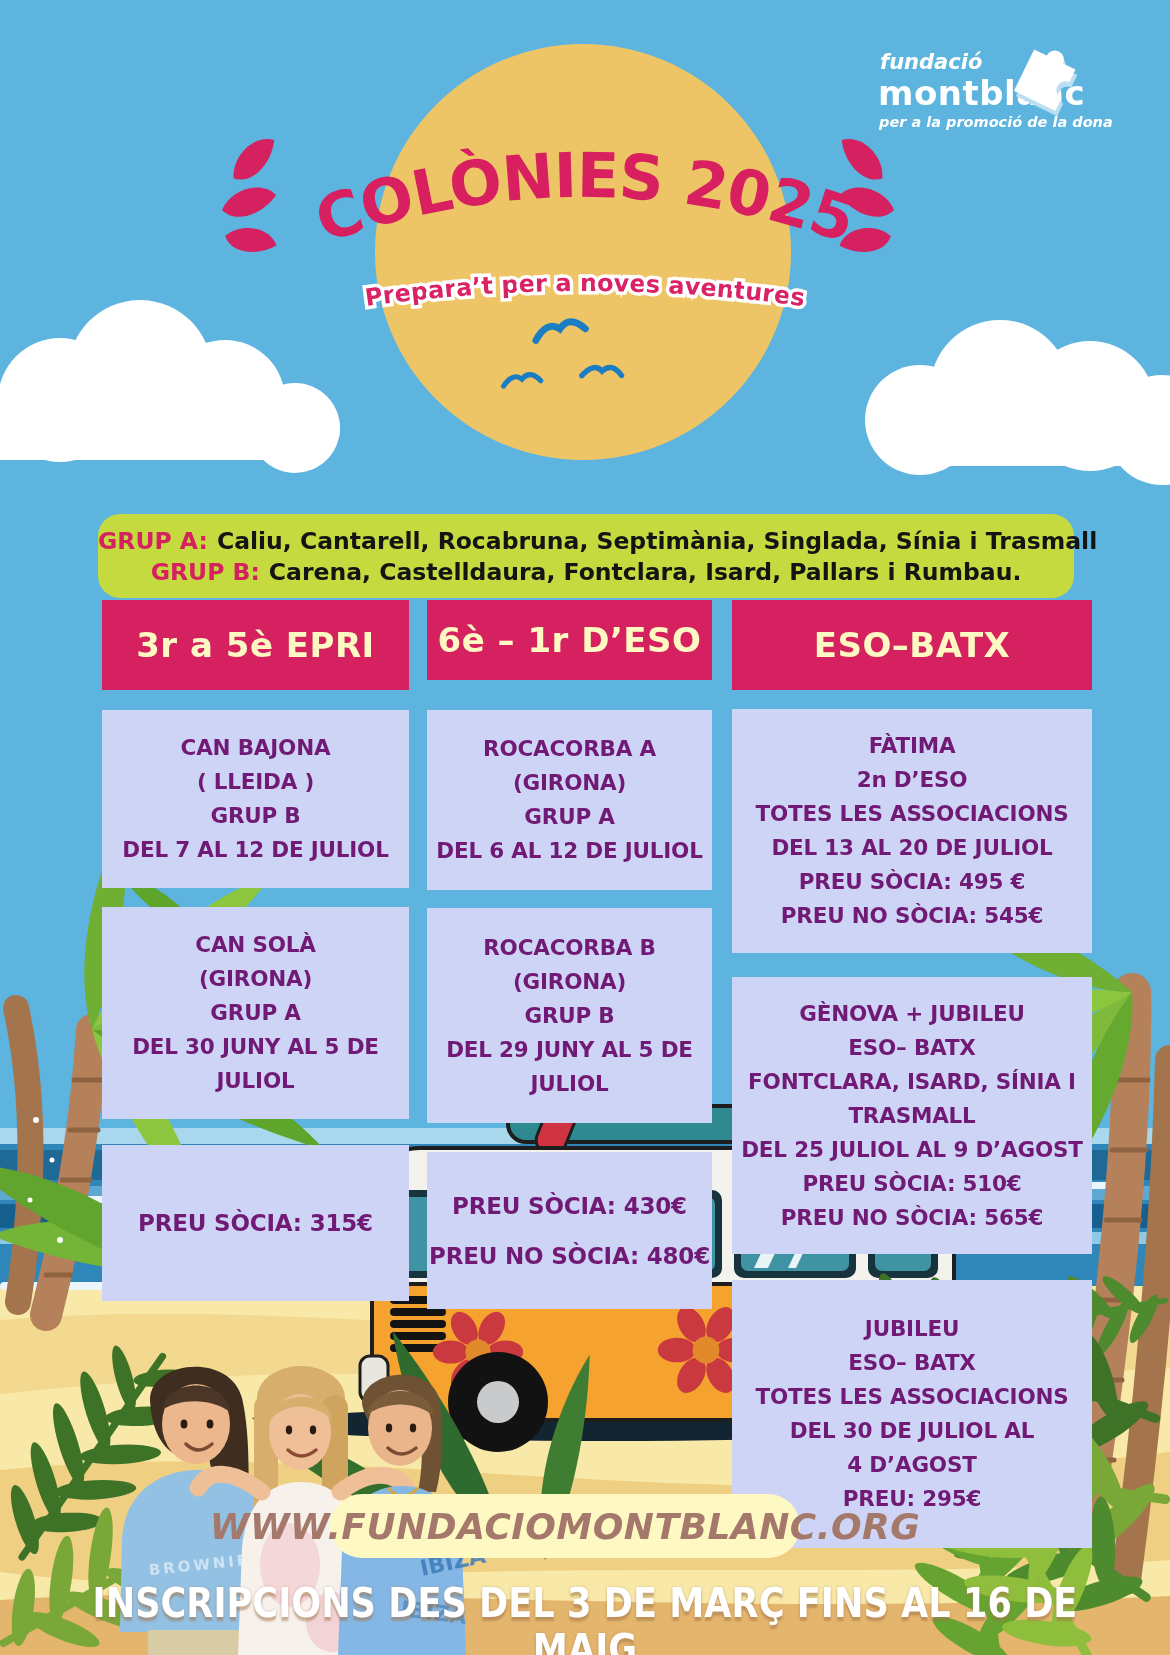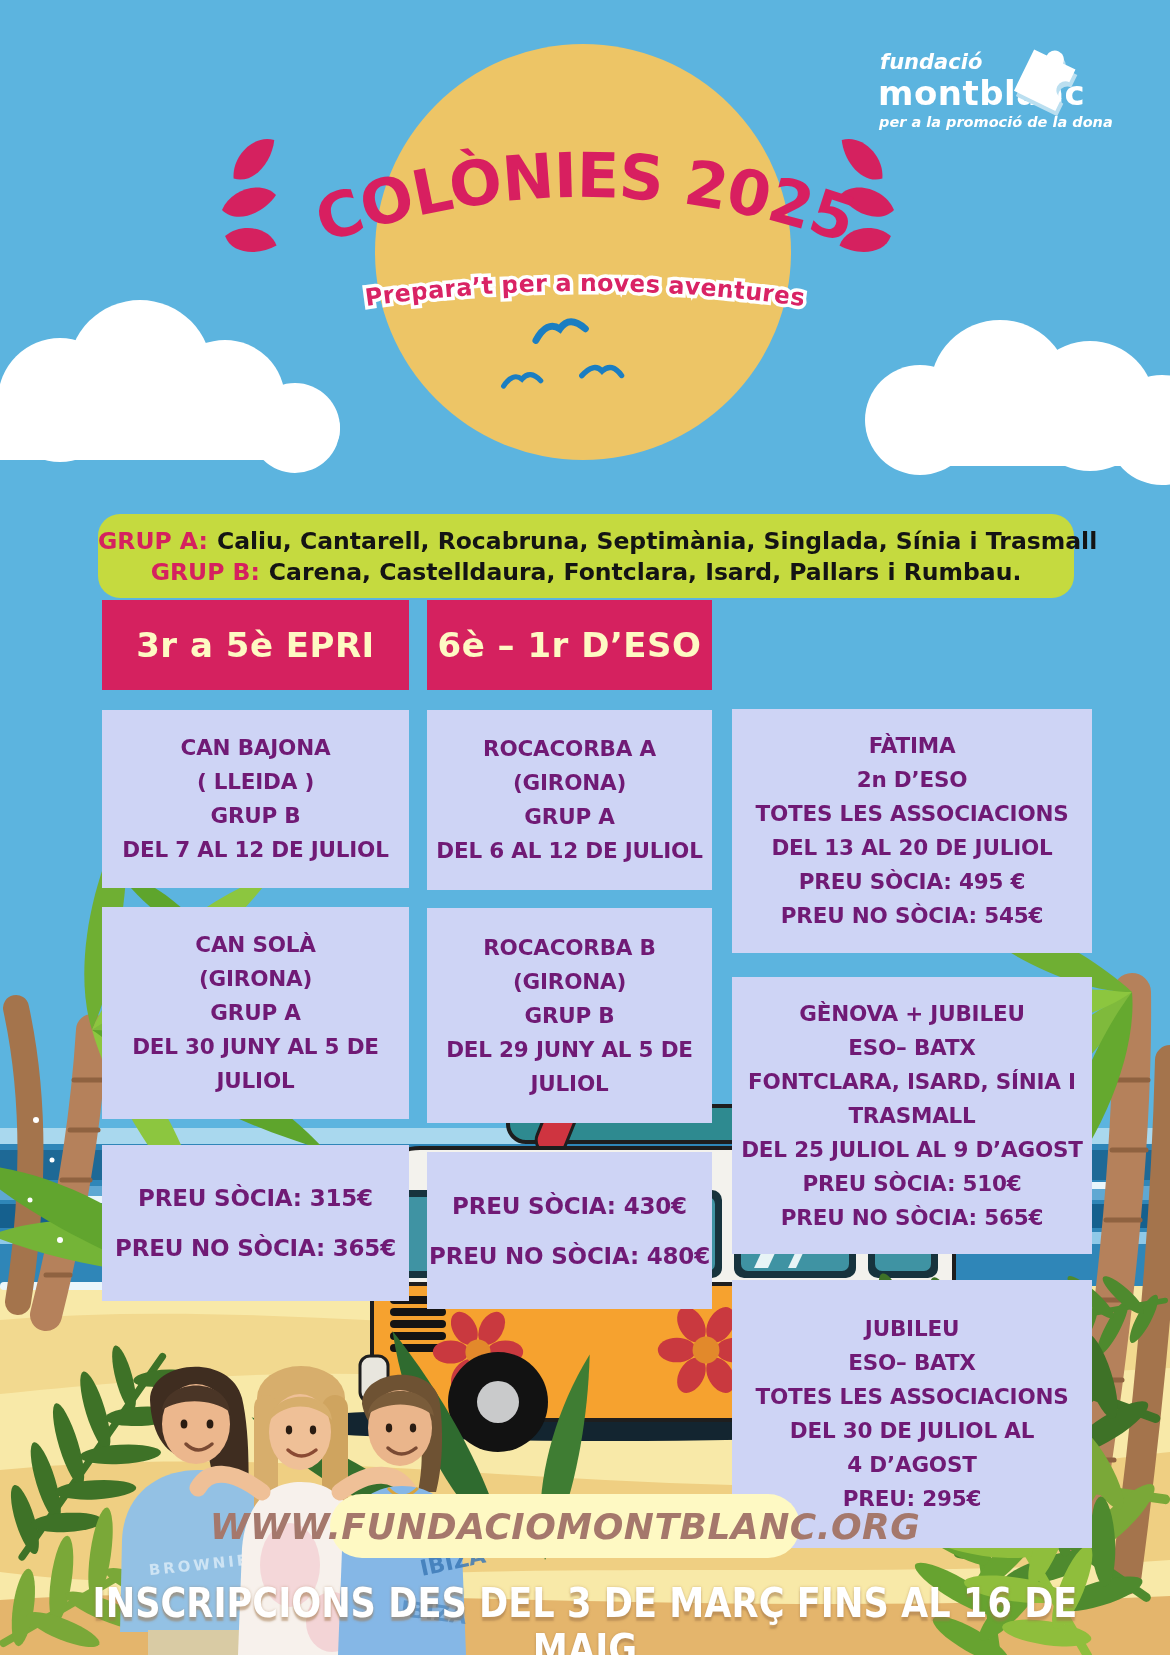--- a/index.html
+++ b/index.html
@@ -301,38 +301,38 @@
       <span class="g-label">GRUP A:</span>
       <span>Caliu, Cantarell, Rocabruna, Septimània, Singlada, Sínia i Trasmall</span>
     </div>
     <div class="banner-line second">
       <span class="g-label">GRUP B:</span>
       <span>Carena, Castelldaura, Fontclara, Isard, Pallars i Rumbau.</span>
     </div>
   </div>
 
   <div class="col-header" style="left:102px;top:600px;width:307px;height:90px">3r a 5è EPRI</div>
-  <div class="col-header" style="left:427px;top:600px;width:285px;height:90px">6è – 1r D’ESO</div>
+  <div class="col-header" style="left:427px;top:600px;width:285px;height:80px">6è – 1r D’ESO</div>
+  <div class="col-header" style="left:732px;top:600px;width:360px;height:90px">ESO–BATX</div>
 
   <div class="card" style="left:102px;top:710px;width:307px;height:178px">
       <div class="cl">CAN BAJONA</div>
       <div class="cl">( LLEIDA )</div>
       <div class="cl">GRUP B</div>
       <div class="cl">DEL 7 AL 12 DE JULIOL</div>
     </div>
   <div class="card" style="left:102px;top:907px;width:307px;height:212px">
       <div class="cl">CAN SOLÀ</div>
       <div class="cl">(GIRONA)</div>
       <div class="cl">GRUP A</div>
       <div class="cl">DEL 30 JUNY AL 5 DE</div>
       <div class="cl">JULIOL</div>
     </div>
   <div class="card price" style="left:102px;top:1145px;width:307px;height:156px">
       <div class="cl">PREU SÒCIA: 315€</div>
-      <div class="cl">PREU NO SÒCIA: 365€</div>
     </div>
 
   <div class="card" style="left:427px;top:710px;width:285px;height:180px">
       <div class="cl">ROCACORBA A</div>
       <div class="cl">(GIRONA)</div>
       <div class="cl">GRUP A</div>
       <div class="cl">DEL 6 AL 12 DE JULIOL</div>
     </div>
   <div class="card" style="left:427px;top:908px;width:285px;height:215px">
       <div class="cl">ROCACORBA B</div>

